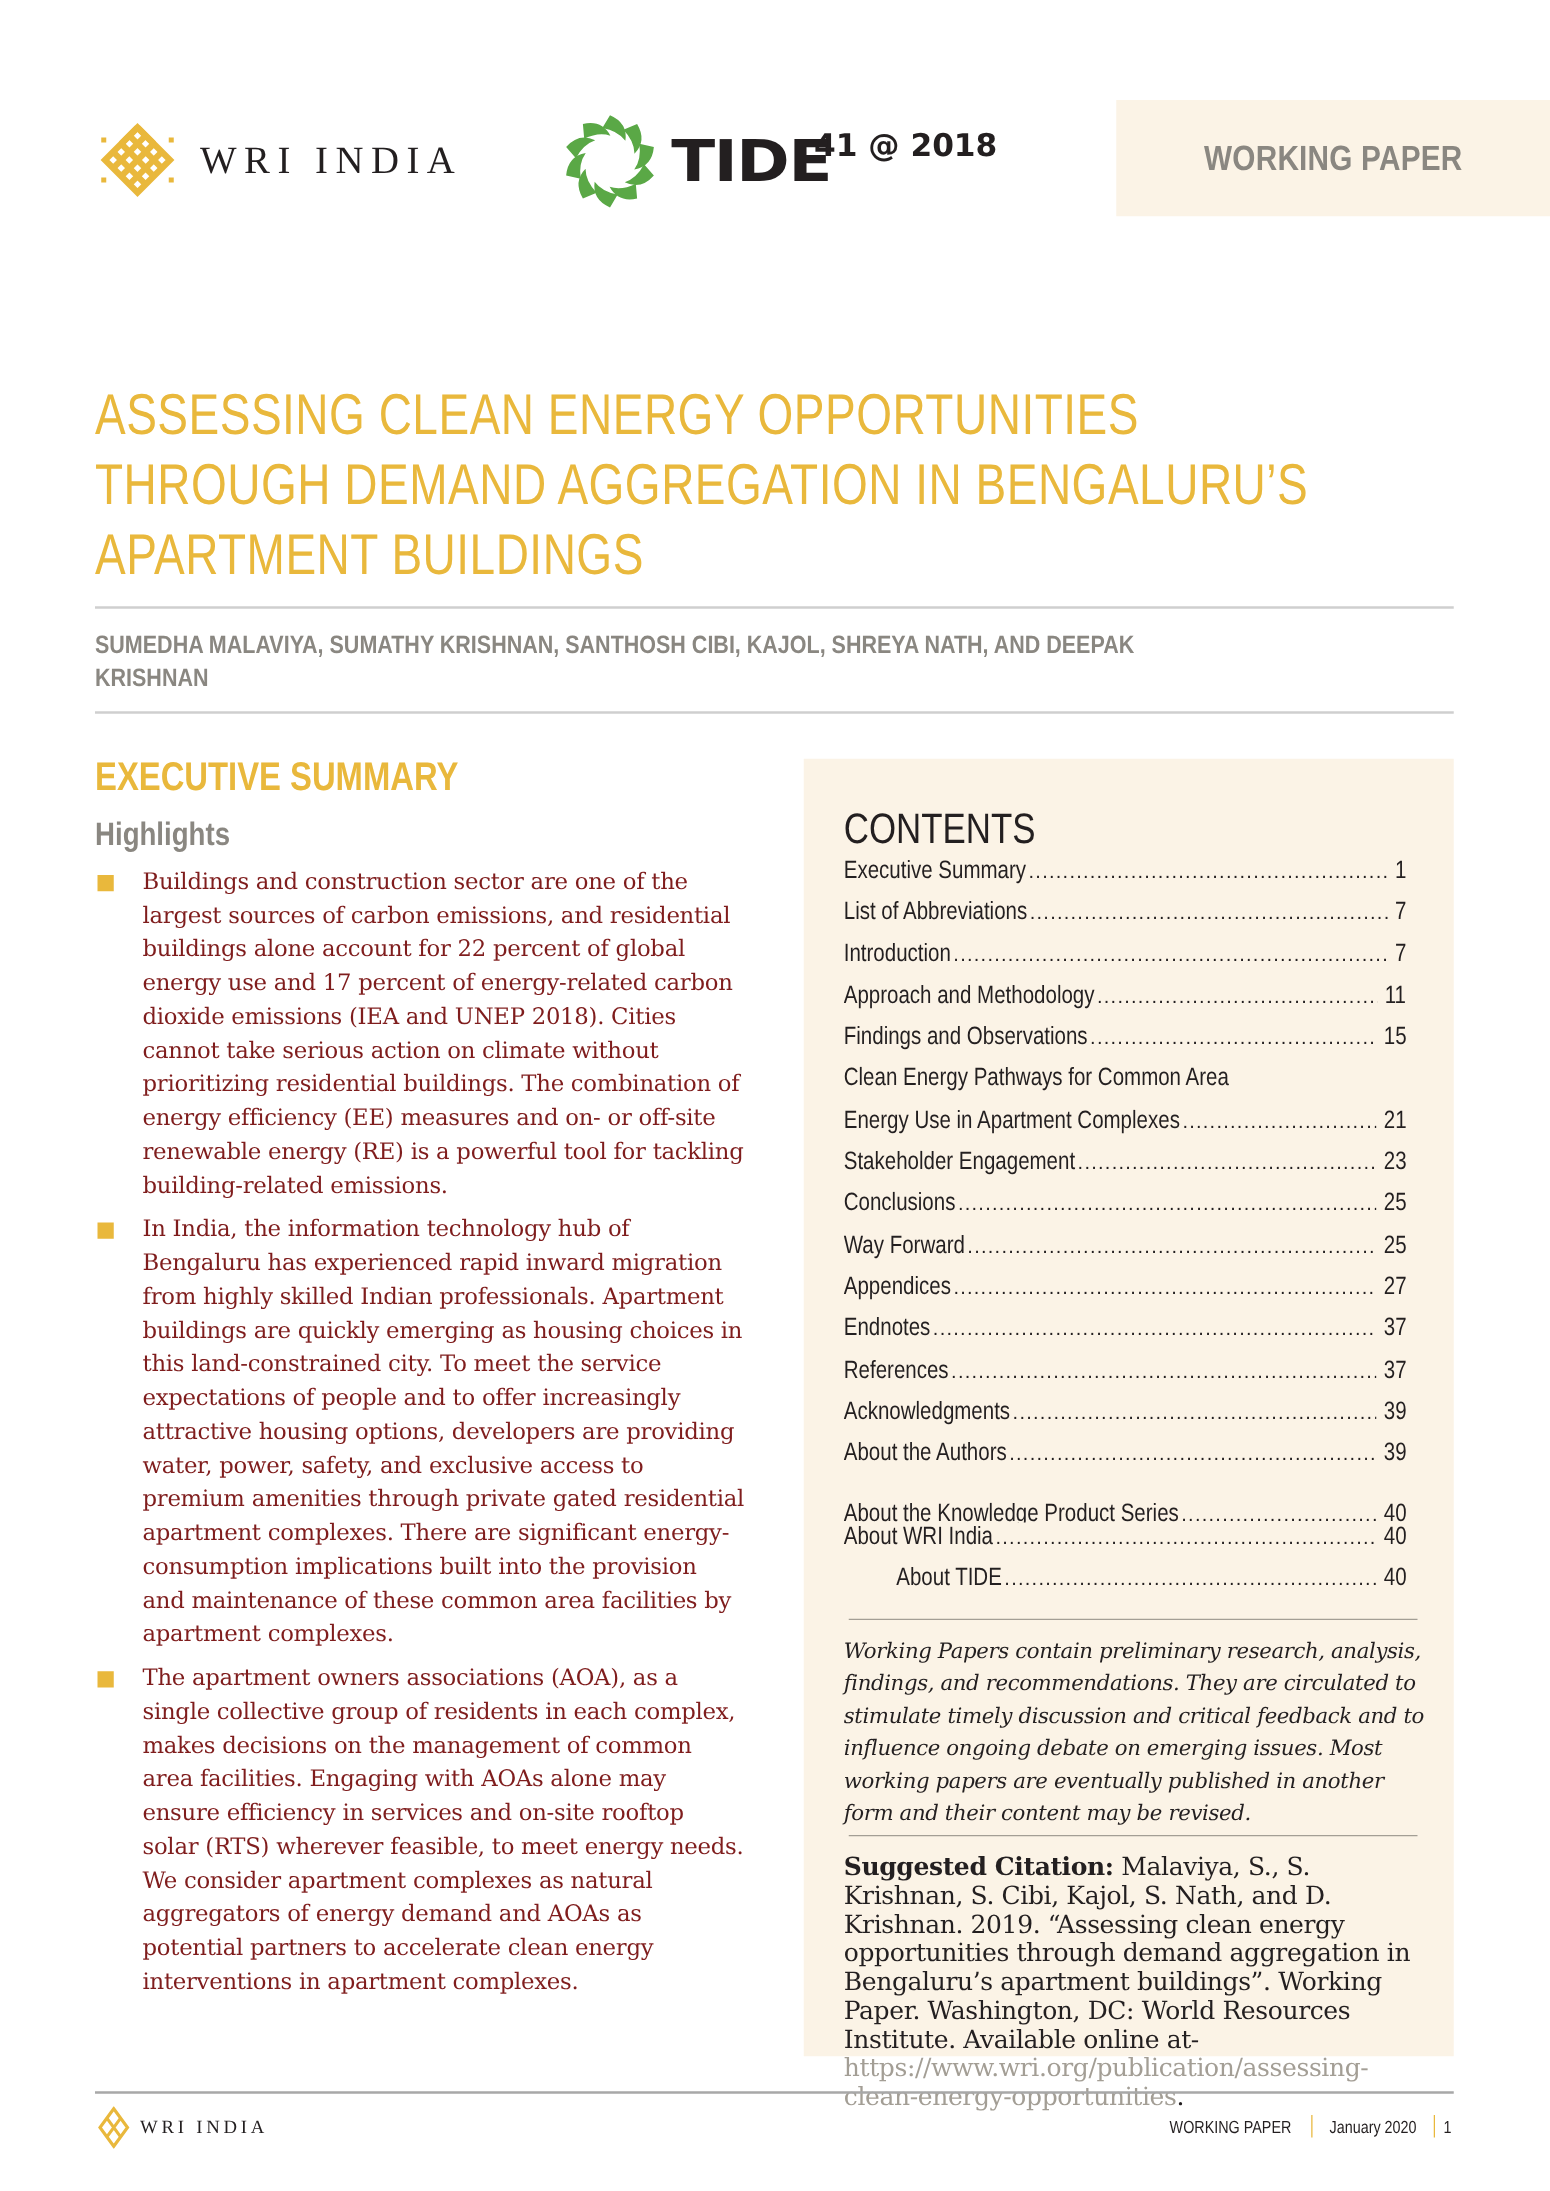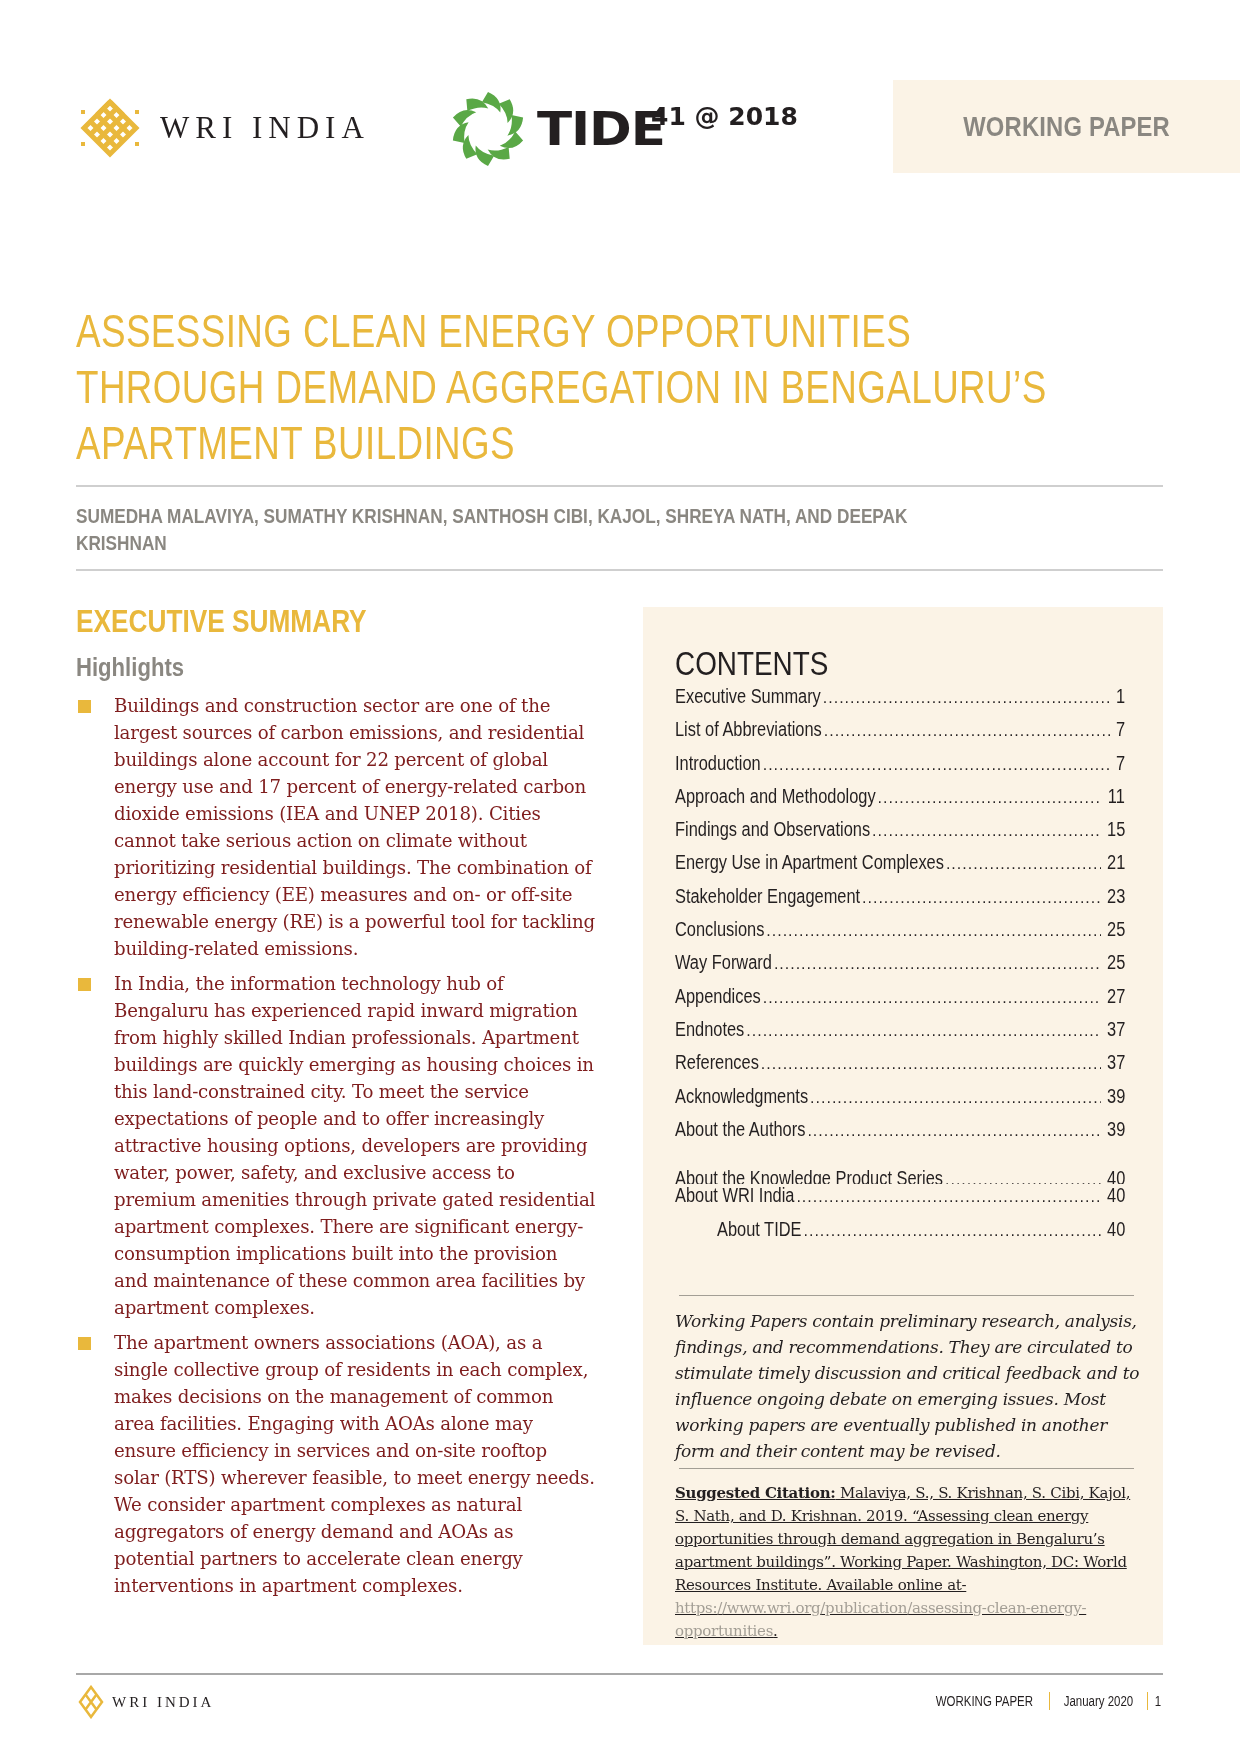--- a/index.html
+++ b/index.html
@@ -38,21 +38,21 @@
   .toc-box { left:643px; top:607px; width:520px; height:1038px; background:#fbf3e6; }
   .toc-title { position:absolute; left:32px; top:37px; font-size:34px; color:#231f20; transform:scaleX(0.82); transform-origin:left; white-space:nowrap; }
   .toc-list { position:absolute; left:32px; top:78px; width:450px; }
   .toc-row { display:flex; align-items:baseline; height:33.3px; font-size:20px; color:#231f20; overflow:hidden; }
   .toc-row .lbl { white-space:nowrap; transform:scaleX(0.82); transform-origin:left; display:inline-block; }
   .toc-row .lblwrap { flex:0 0 auto; }
   .toc-row .dots { flex:1 1 auto; overflow:hidden; white-space:nowrap; font-size:16px; letter-spacing:1px; color:#231f20; margin:0 2px; }
   .toc-row .pg { flex:0 0 auto; transform:scaleX(0.82); transform-origin:right; }
   .toc-rule { position:absolute; left:36px; width:455px; height:1px; background:#a39e95; }
   .note { position:absolute; left:32px; top:701px; width:470px; font-family:"DejaVu Serif", serif; font-style:italic; font-size:17px; line-height:26px; color:#231f20; letter-spacing:-0.3px; }
-  .cite { position:absolute; left:32px; top:875px; width:460px; font-family:"DejaVu Serif", serif; font-size:15px; line-height:23px; color:#231f20; letter-spacing:-0.3px;text-decoration:underline; }
+  .cite { position:absolute; left:32px; top:875px; width:460px; font-family:"DejaVu Serif", serif; font-size:20px; line-height:23px; color:#231f20; letter-spacing:-0.3px; }
   .cite b { font-weight:bold; }
   .cite .link { color:#a39e95; }
 
   
   .foot-rule { left:76px; top:1673px; width:1087px; height:2px; background:#a8a8a8; }
   .foot-logo { left:78px; top:1685px; display:flex; align-items:center; }
   .foot-logo svg { width:26px; height:34px; }
   .foot-logo .fw { font-family:"Liberation Serif", serif; font-size:15px; letter-spacing:3px; margin-left:8px; color:#231f20; }
   .foot-right { right:78px; top:1692px; font-size:14px; color:#231f20; display:flex; align-items:center; }
   .foot-right span { display:inline-block; transform:scaleX(0.82); }
@@ -157,20 +157,23 @@
         <span class="lblwrap" style="width: 200.593px;"><span class="lbl">Approach and Methodology</span></span>
         <span class="dots">........................................................................................................................</span>
         <span class="pg">11</span>
       </div>
       <div class="toc-row">
         <span class="lblwrap" style="width: 195.096px;"><span class="lbl">Findings and Observations</span></span>
         <span class="dots">........................................................................................................................</span>
         <span class="pg">15</span>
       </div>
       <div class="toc-row">
+        <span class="lblwrap" style="width: 308.102px;"><span class="lbl">Clean Energy Pathways for Common Area</span></span>
+      </div>
+      <div class="toc-row">
         <span class="lblwrap" style="width: 268.909px;"><span class="lbl">Energy Use in Apartment Complexes</span></span>
         <span class="dots">........................................................................................................................</span>
         <span class="pg">21</span>
       </div>
       <div class="toc-row">
         <span class="lblwrap" style="width: 185.089px;"><span class="lbl">Stakeholder Engagement</span></span>
         <span class="dots">........................................................................................................................</span>
         <span class="pg">23</span>
       </div>
       <div class="toc-row">

